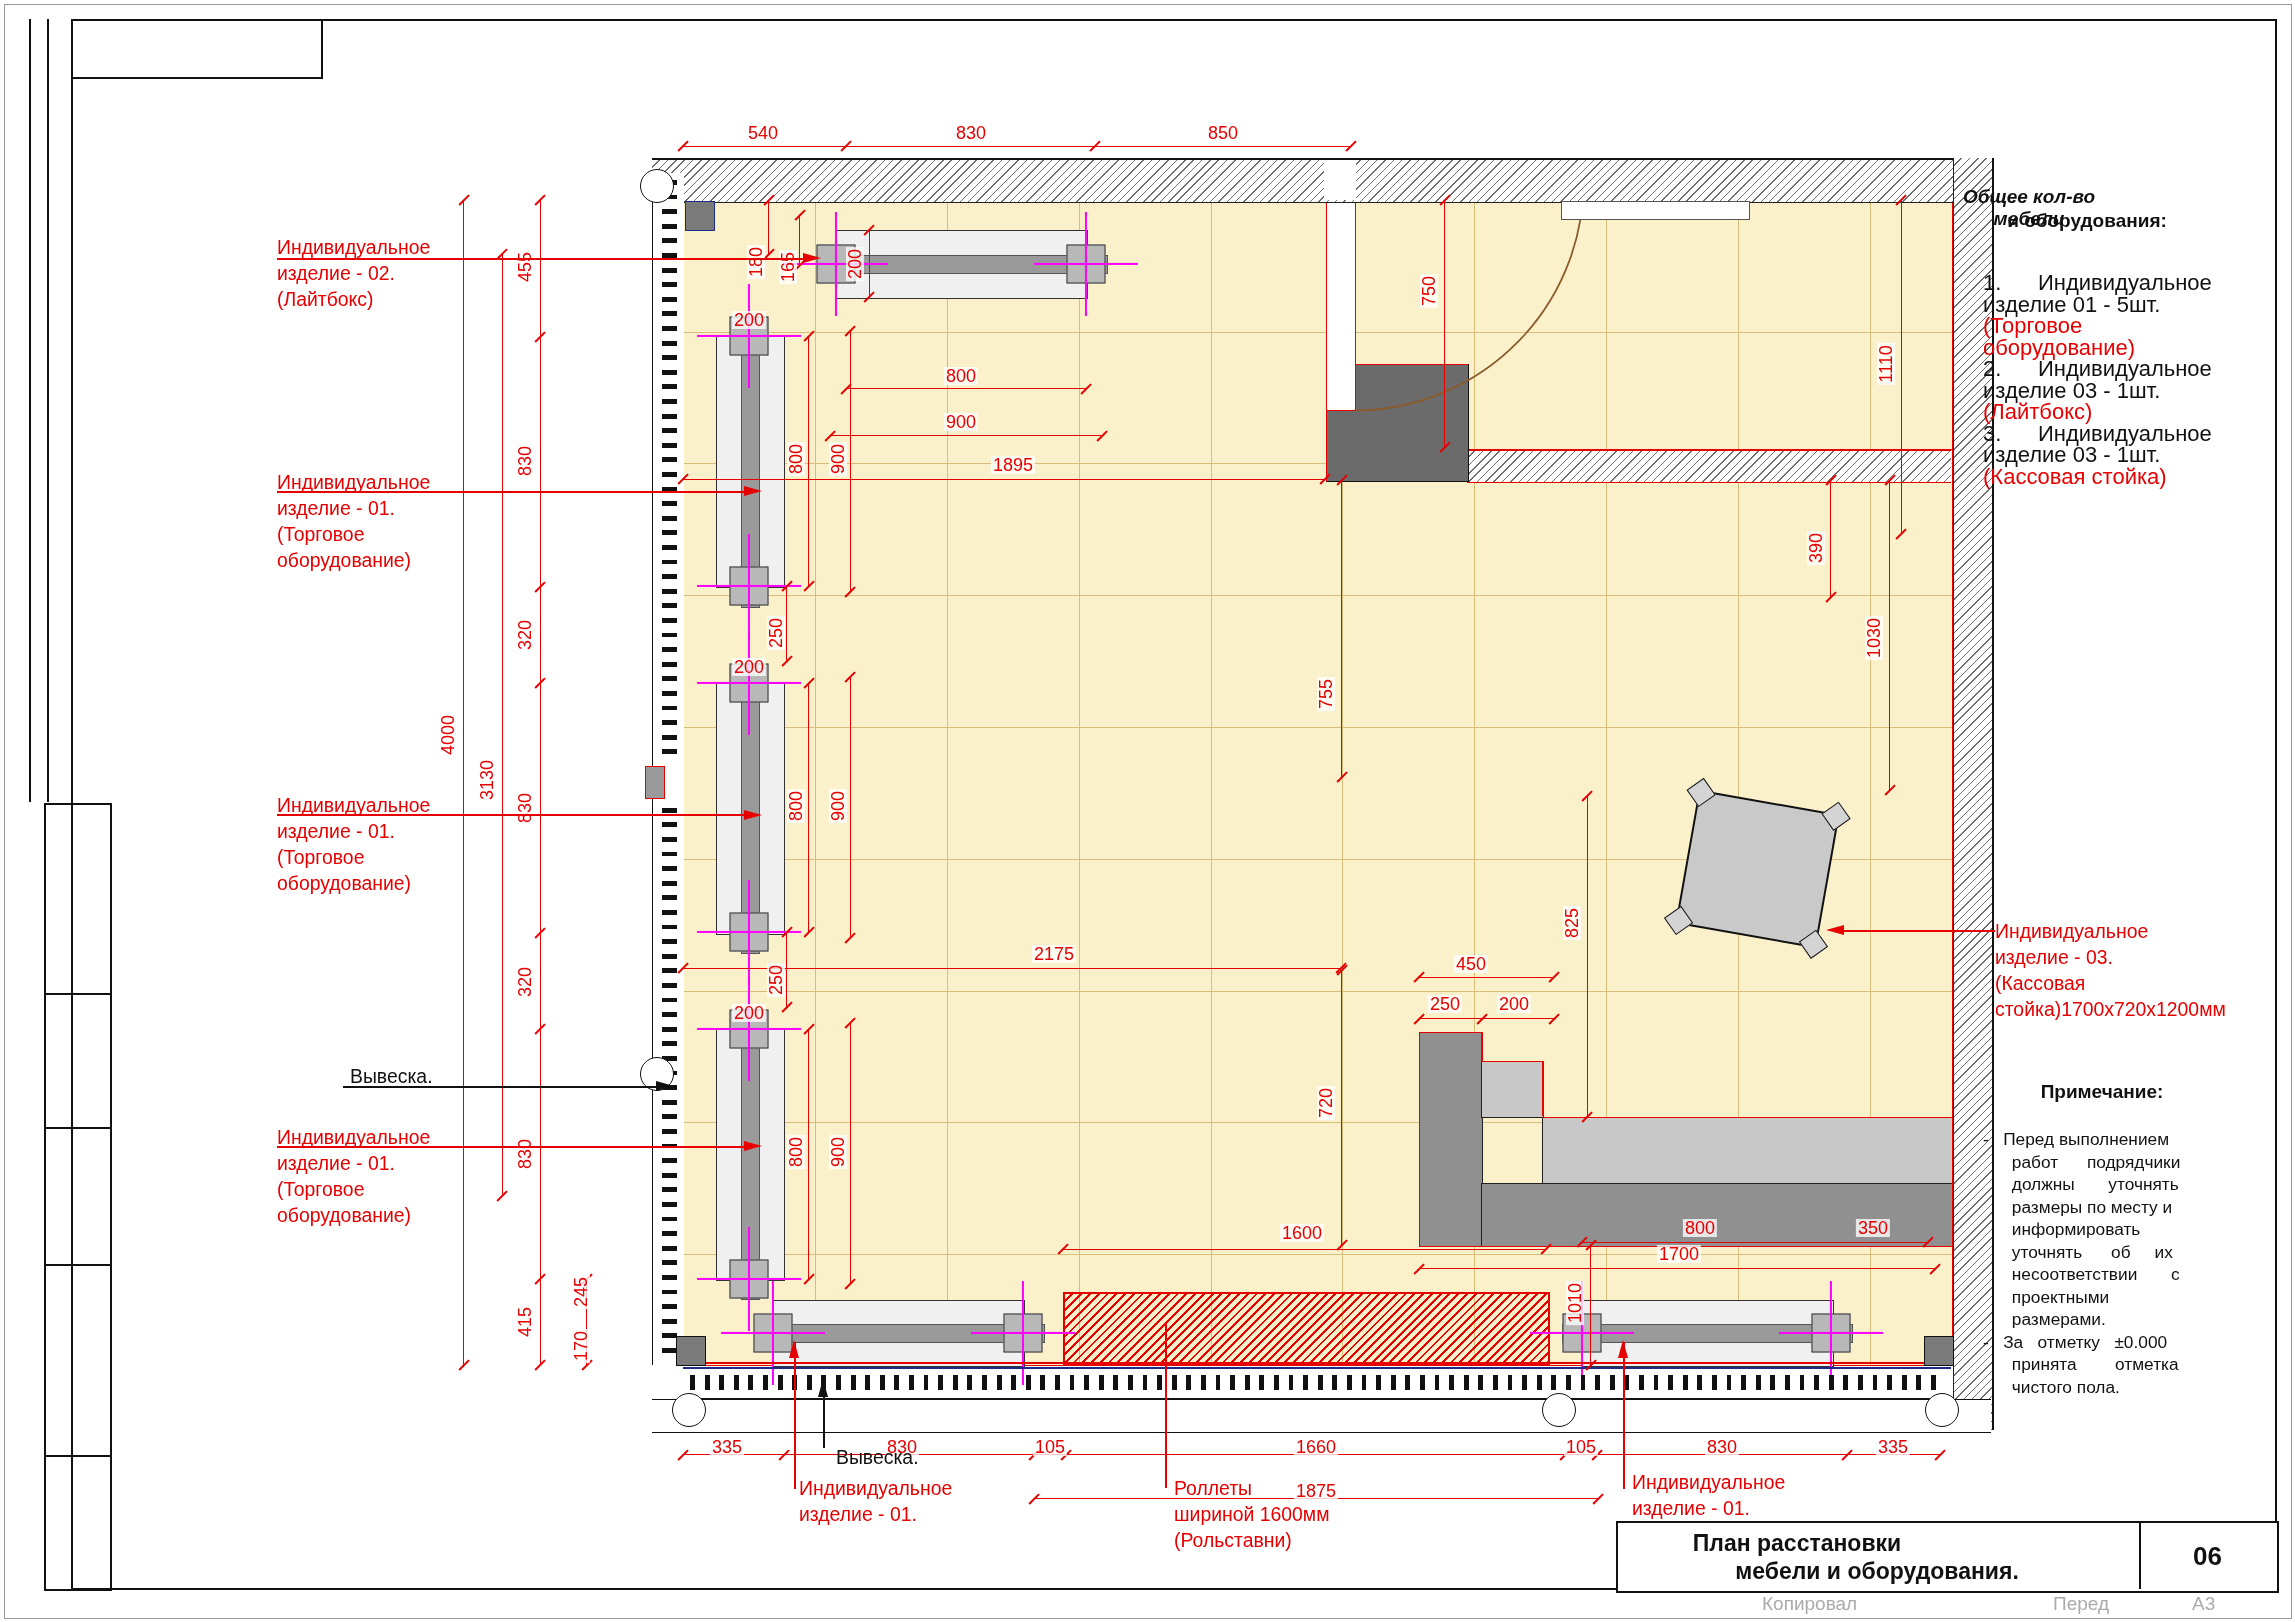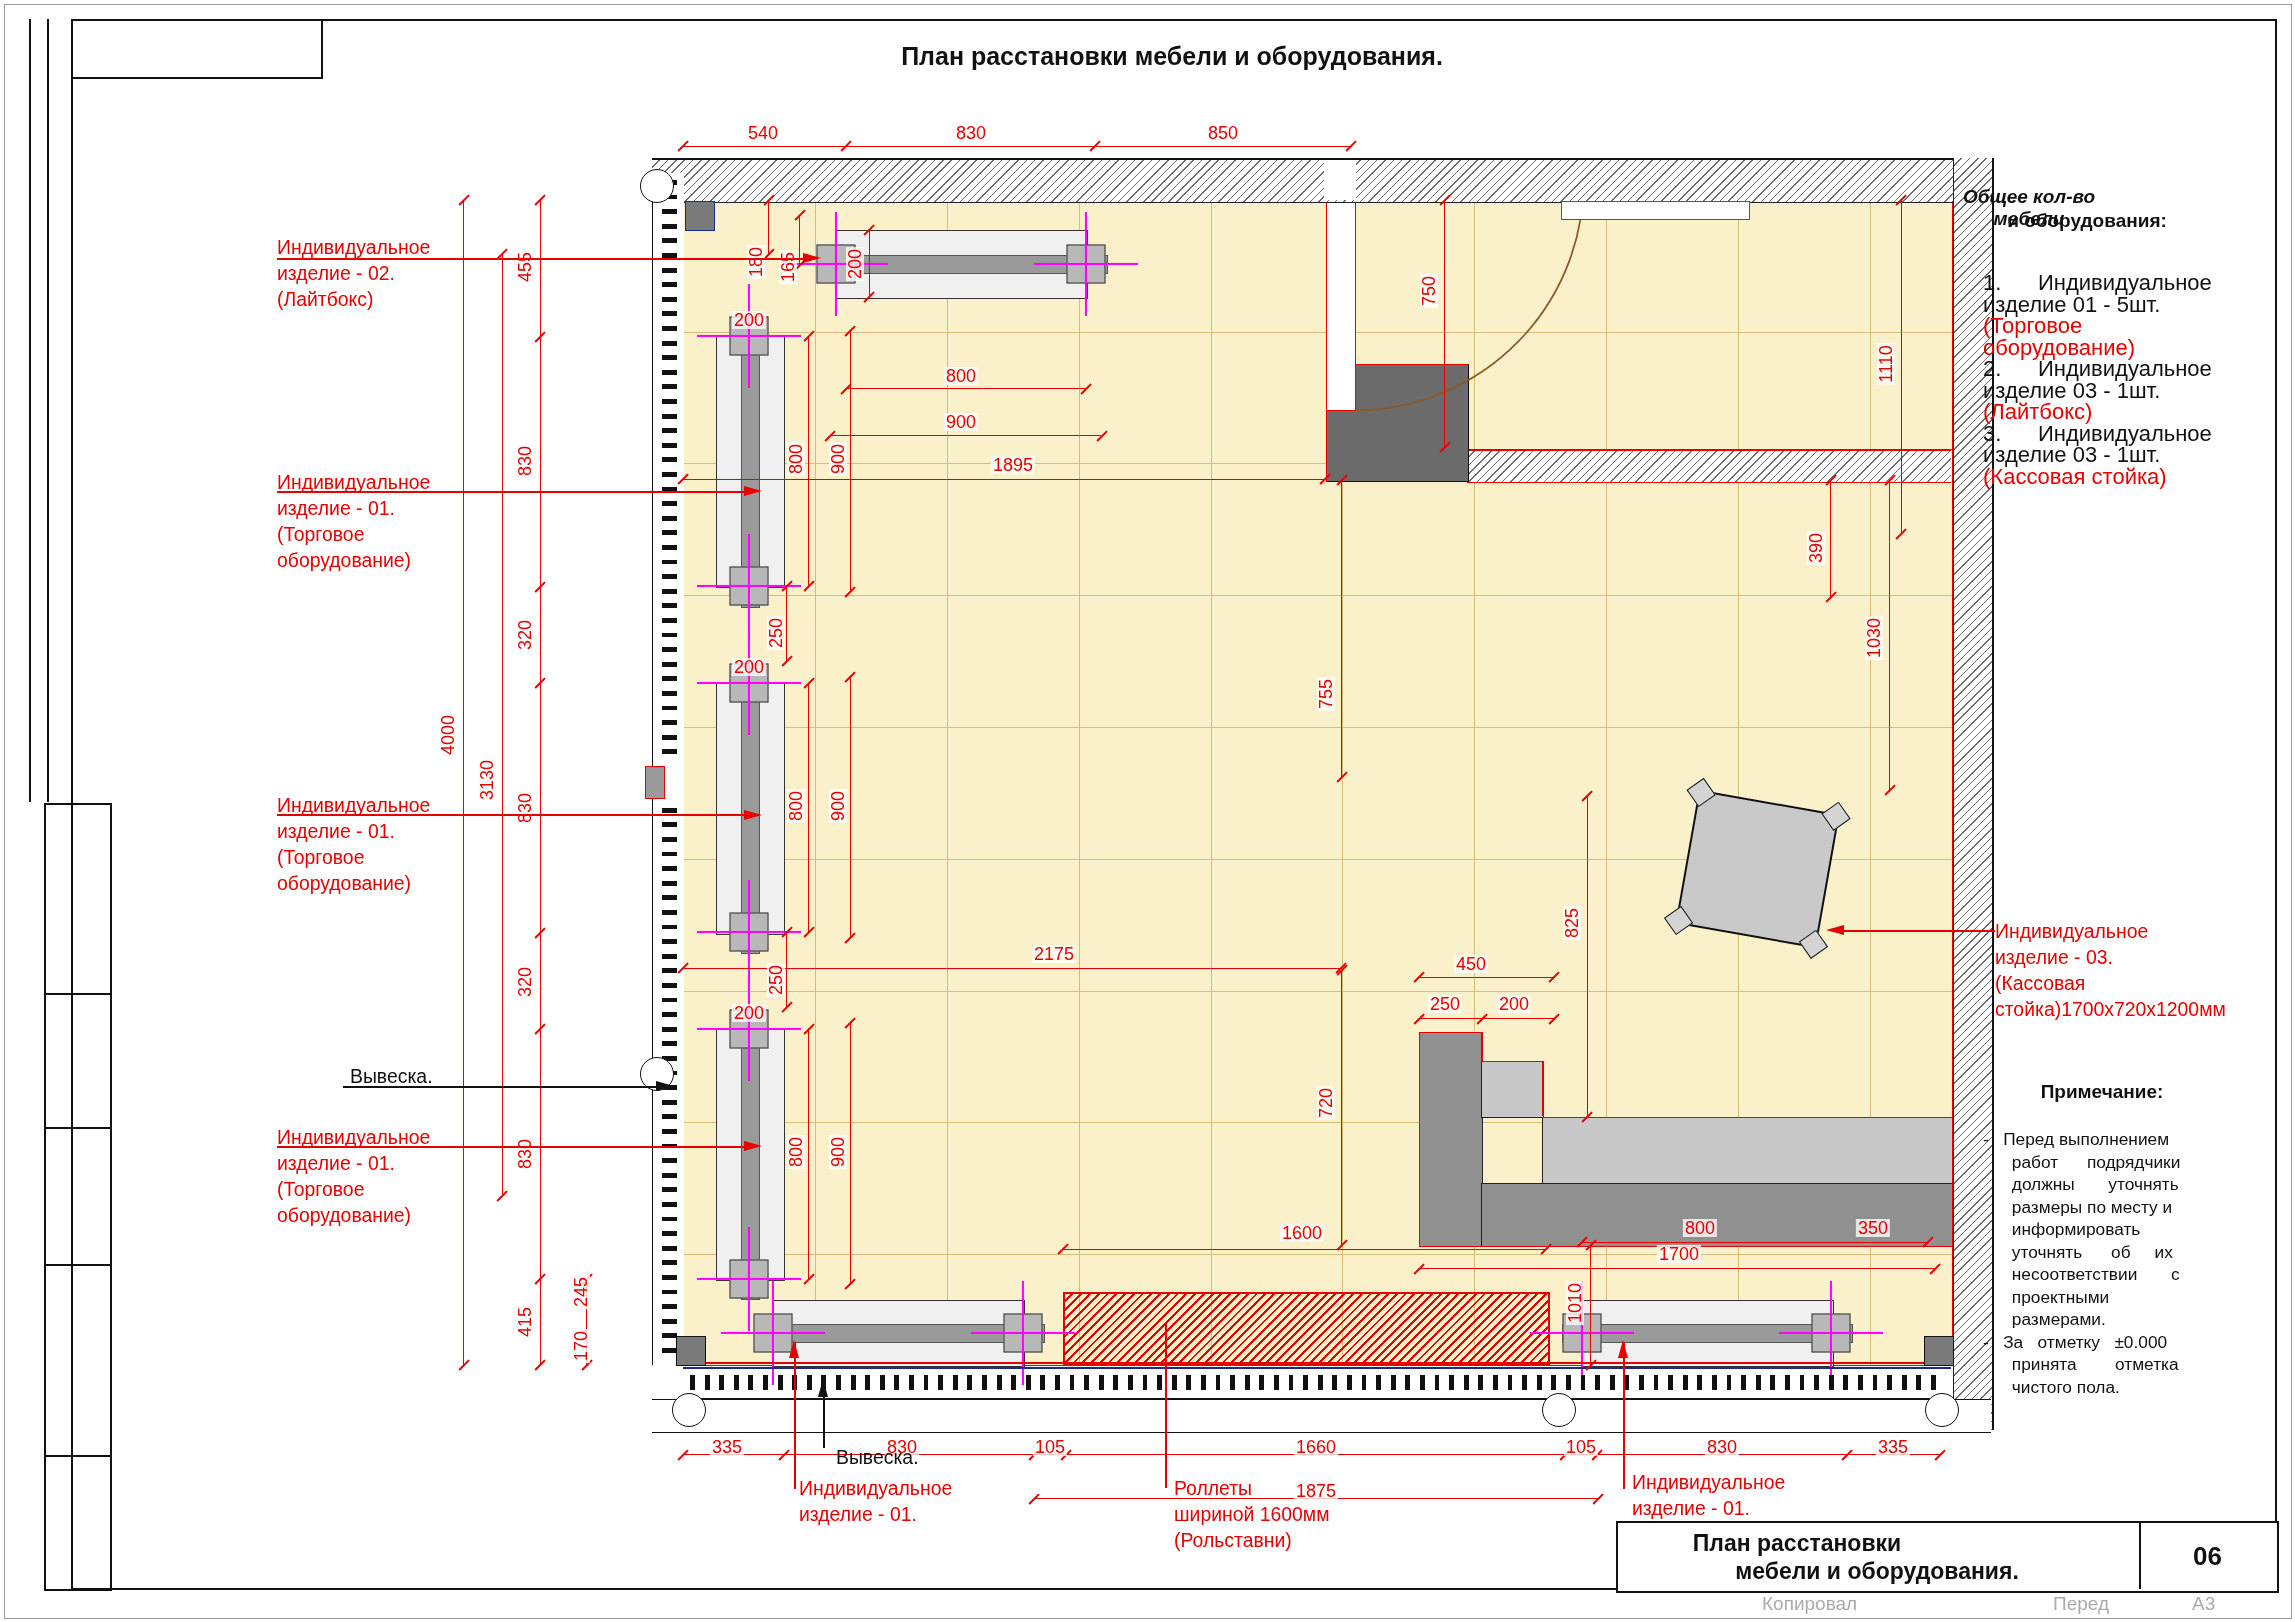--- a/index.html
+++ b/index.html
@@ -46,21 +46,20 @@
   <div class="thin" style="left:29px;top:19.4px;width:2.1px;height:783px;"></div>
   <div class="thin" style="left:47px;top:19.4px;width:2.1px;height:783px;"></div>
 
   <div class="frame" style="left:44px;top:803px;width:64px;height:784px;"></div>
   <div class="thin" style="left:71px;top:803px;width:1.7px;height:784px;"></div>
   <div class="thin" style="left:44px;top:993px;width:66px;height:1.7px;"></div>
   <div class="thin" style="left:44px;top:1127px;width:66px;height:1.7px;"></div>
   <div class="thin" style="left:44px;top:1264px;width:66px;height:1.7px;"></div>
   <div class="thin" style="left:44px;top:1455px;width:66px;height:1.7px;"></div>
 
-  <div class="title" style="left:71px;top:42px;width:2202px;">План расстановки мебели и оборудования.</div>
 
   <div id="plan" class="abs" style="left:0;top:0;width:2295px;height:1623px;">
 
     <div class="floor" style="left:683px;top:200px;width:1269px;height:1165px;"></div>
     <div id="gridlayer">
         <div class="gline" style="left: 815px; top: 200px; width: 1.4px; height: 1165px;"></div>
         <div class="gline" style="left: 947px; top: 200px; width: 1.4px; height: 1165px;"></div>
         <div class="gline" style="left: 1079px; top: 200px; width: 1.4px; height: 1165px;"></div>
         <div class="gline" style="left: 1211px; top: 200px; width: 1.4px; height: 1165px;"></div>
         <div class="gline" style="left: 1342px; top: 200px; width: 1.4px; height: 1165px;"></div>

